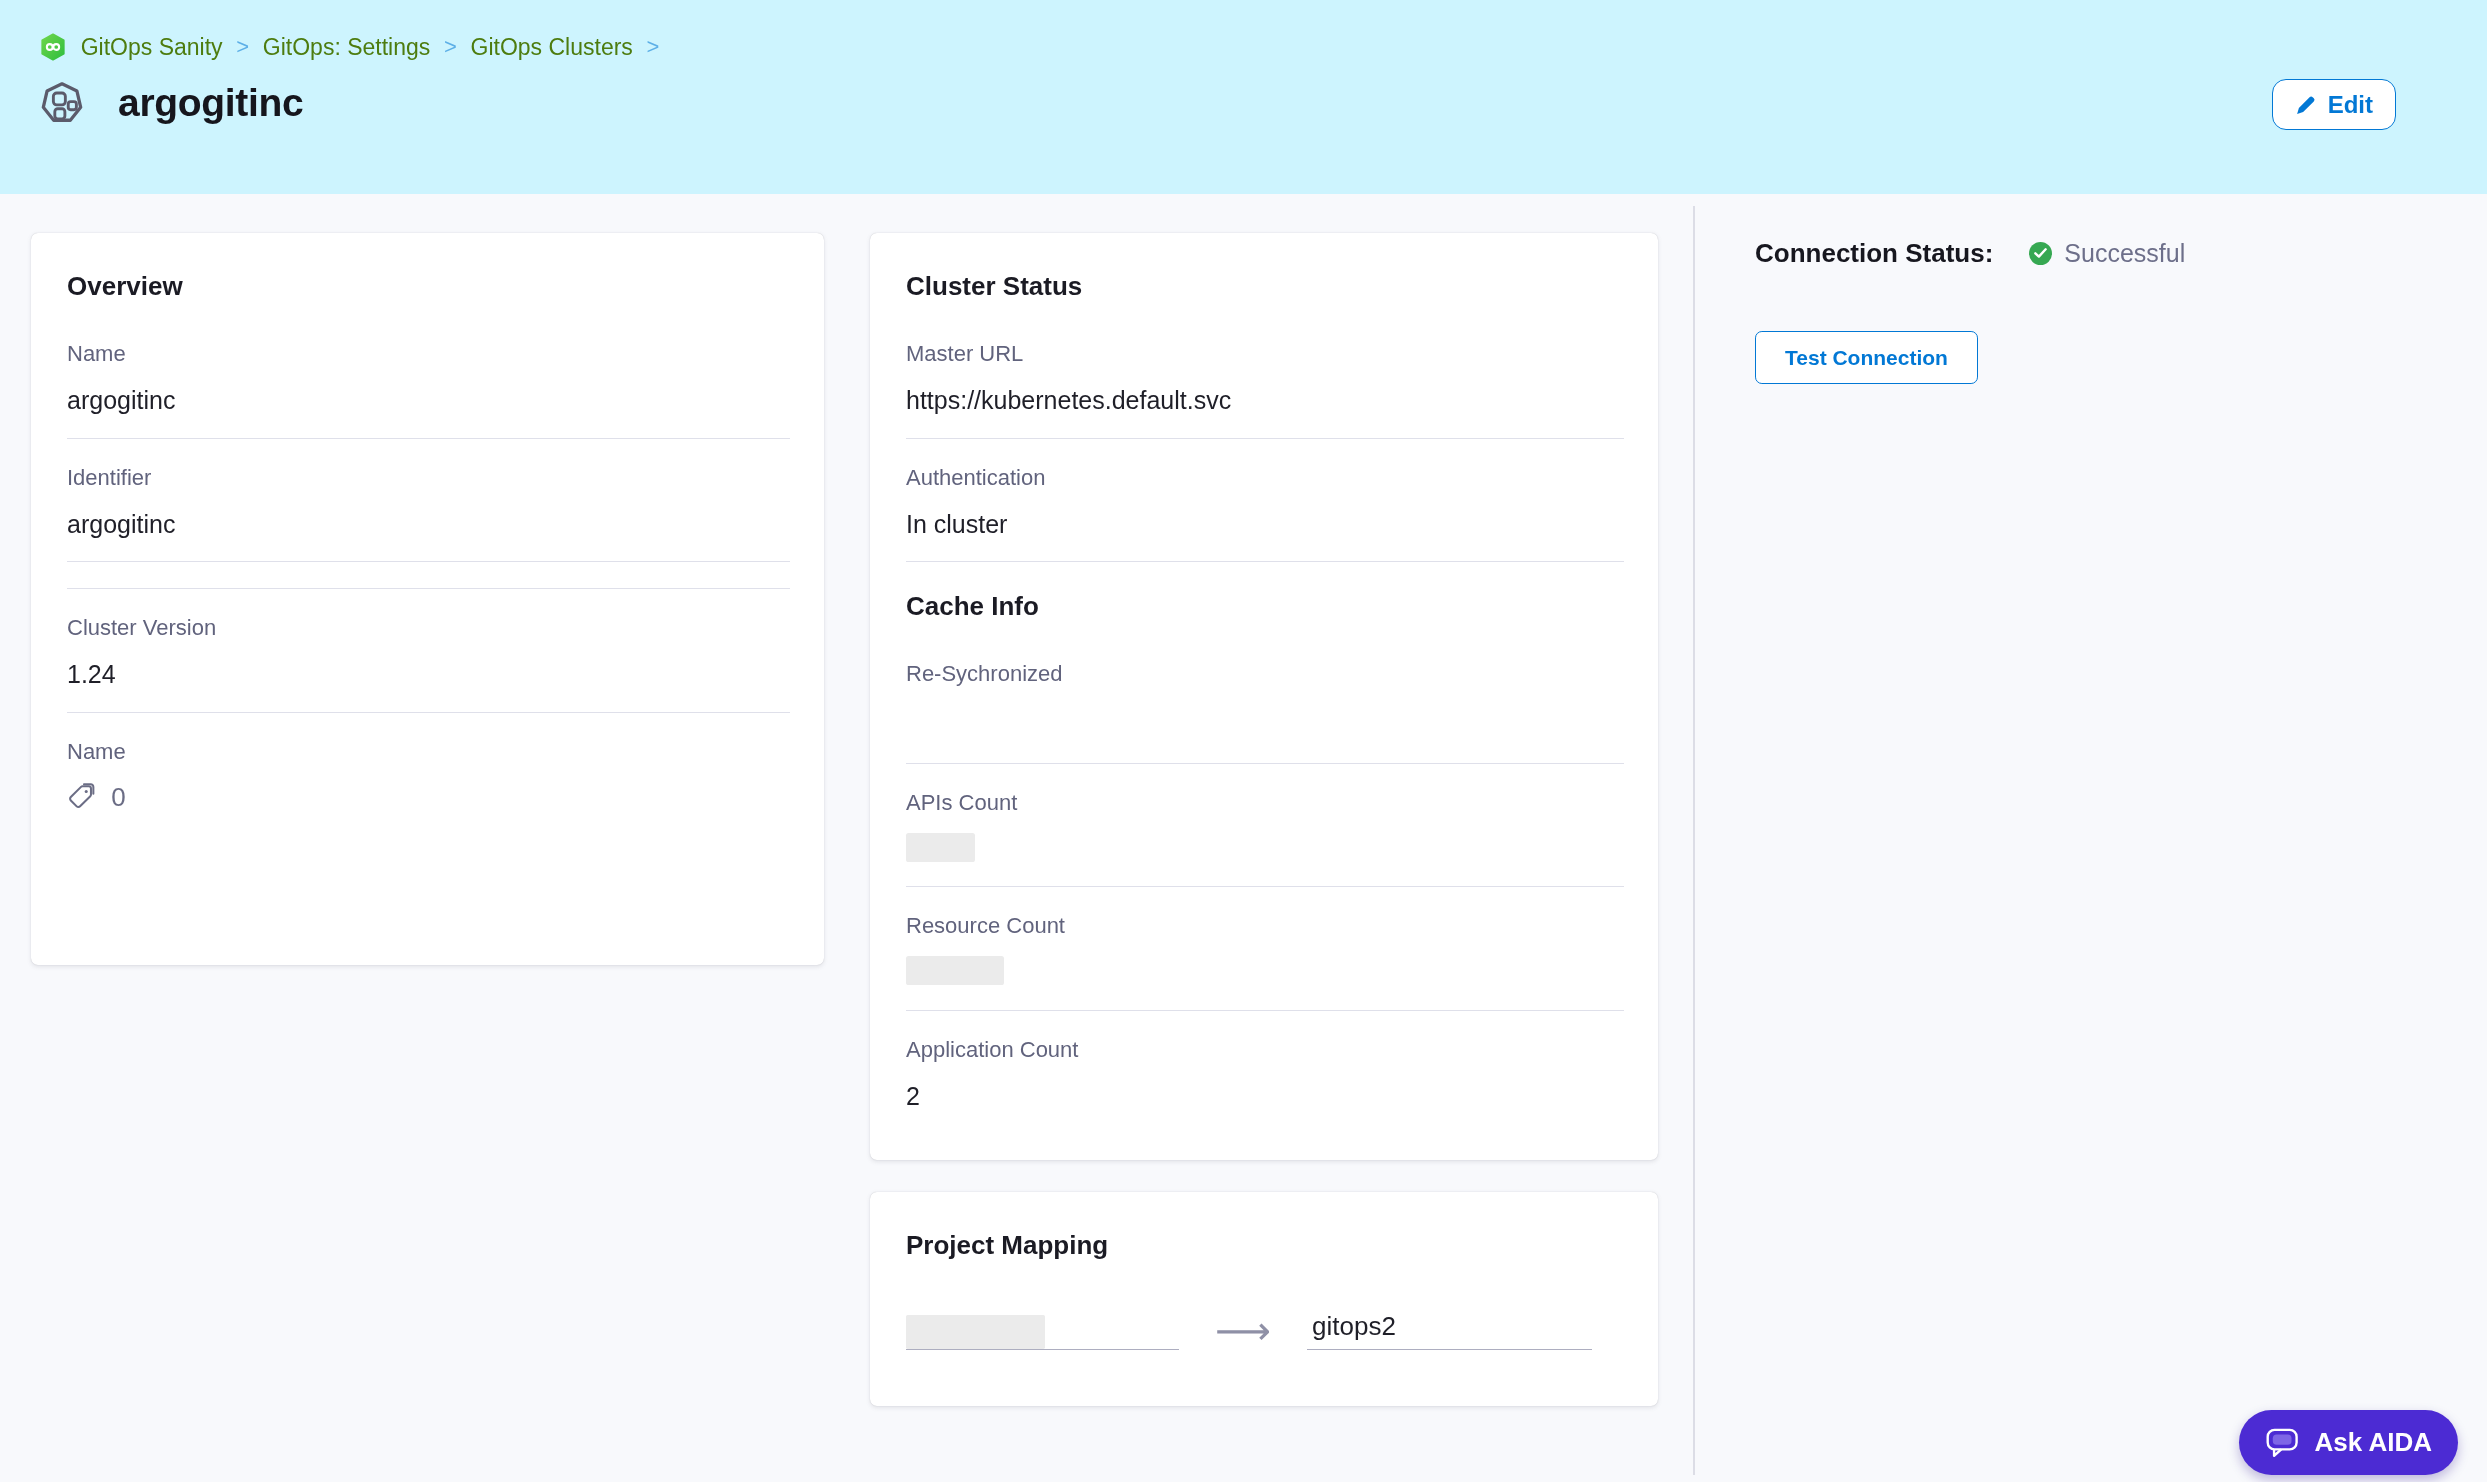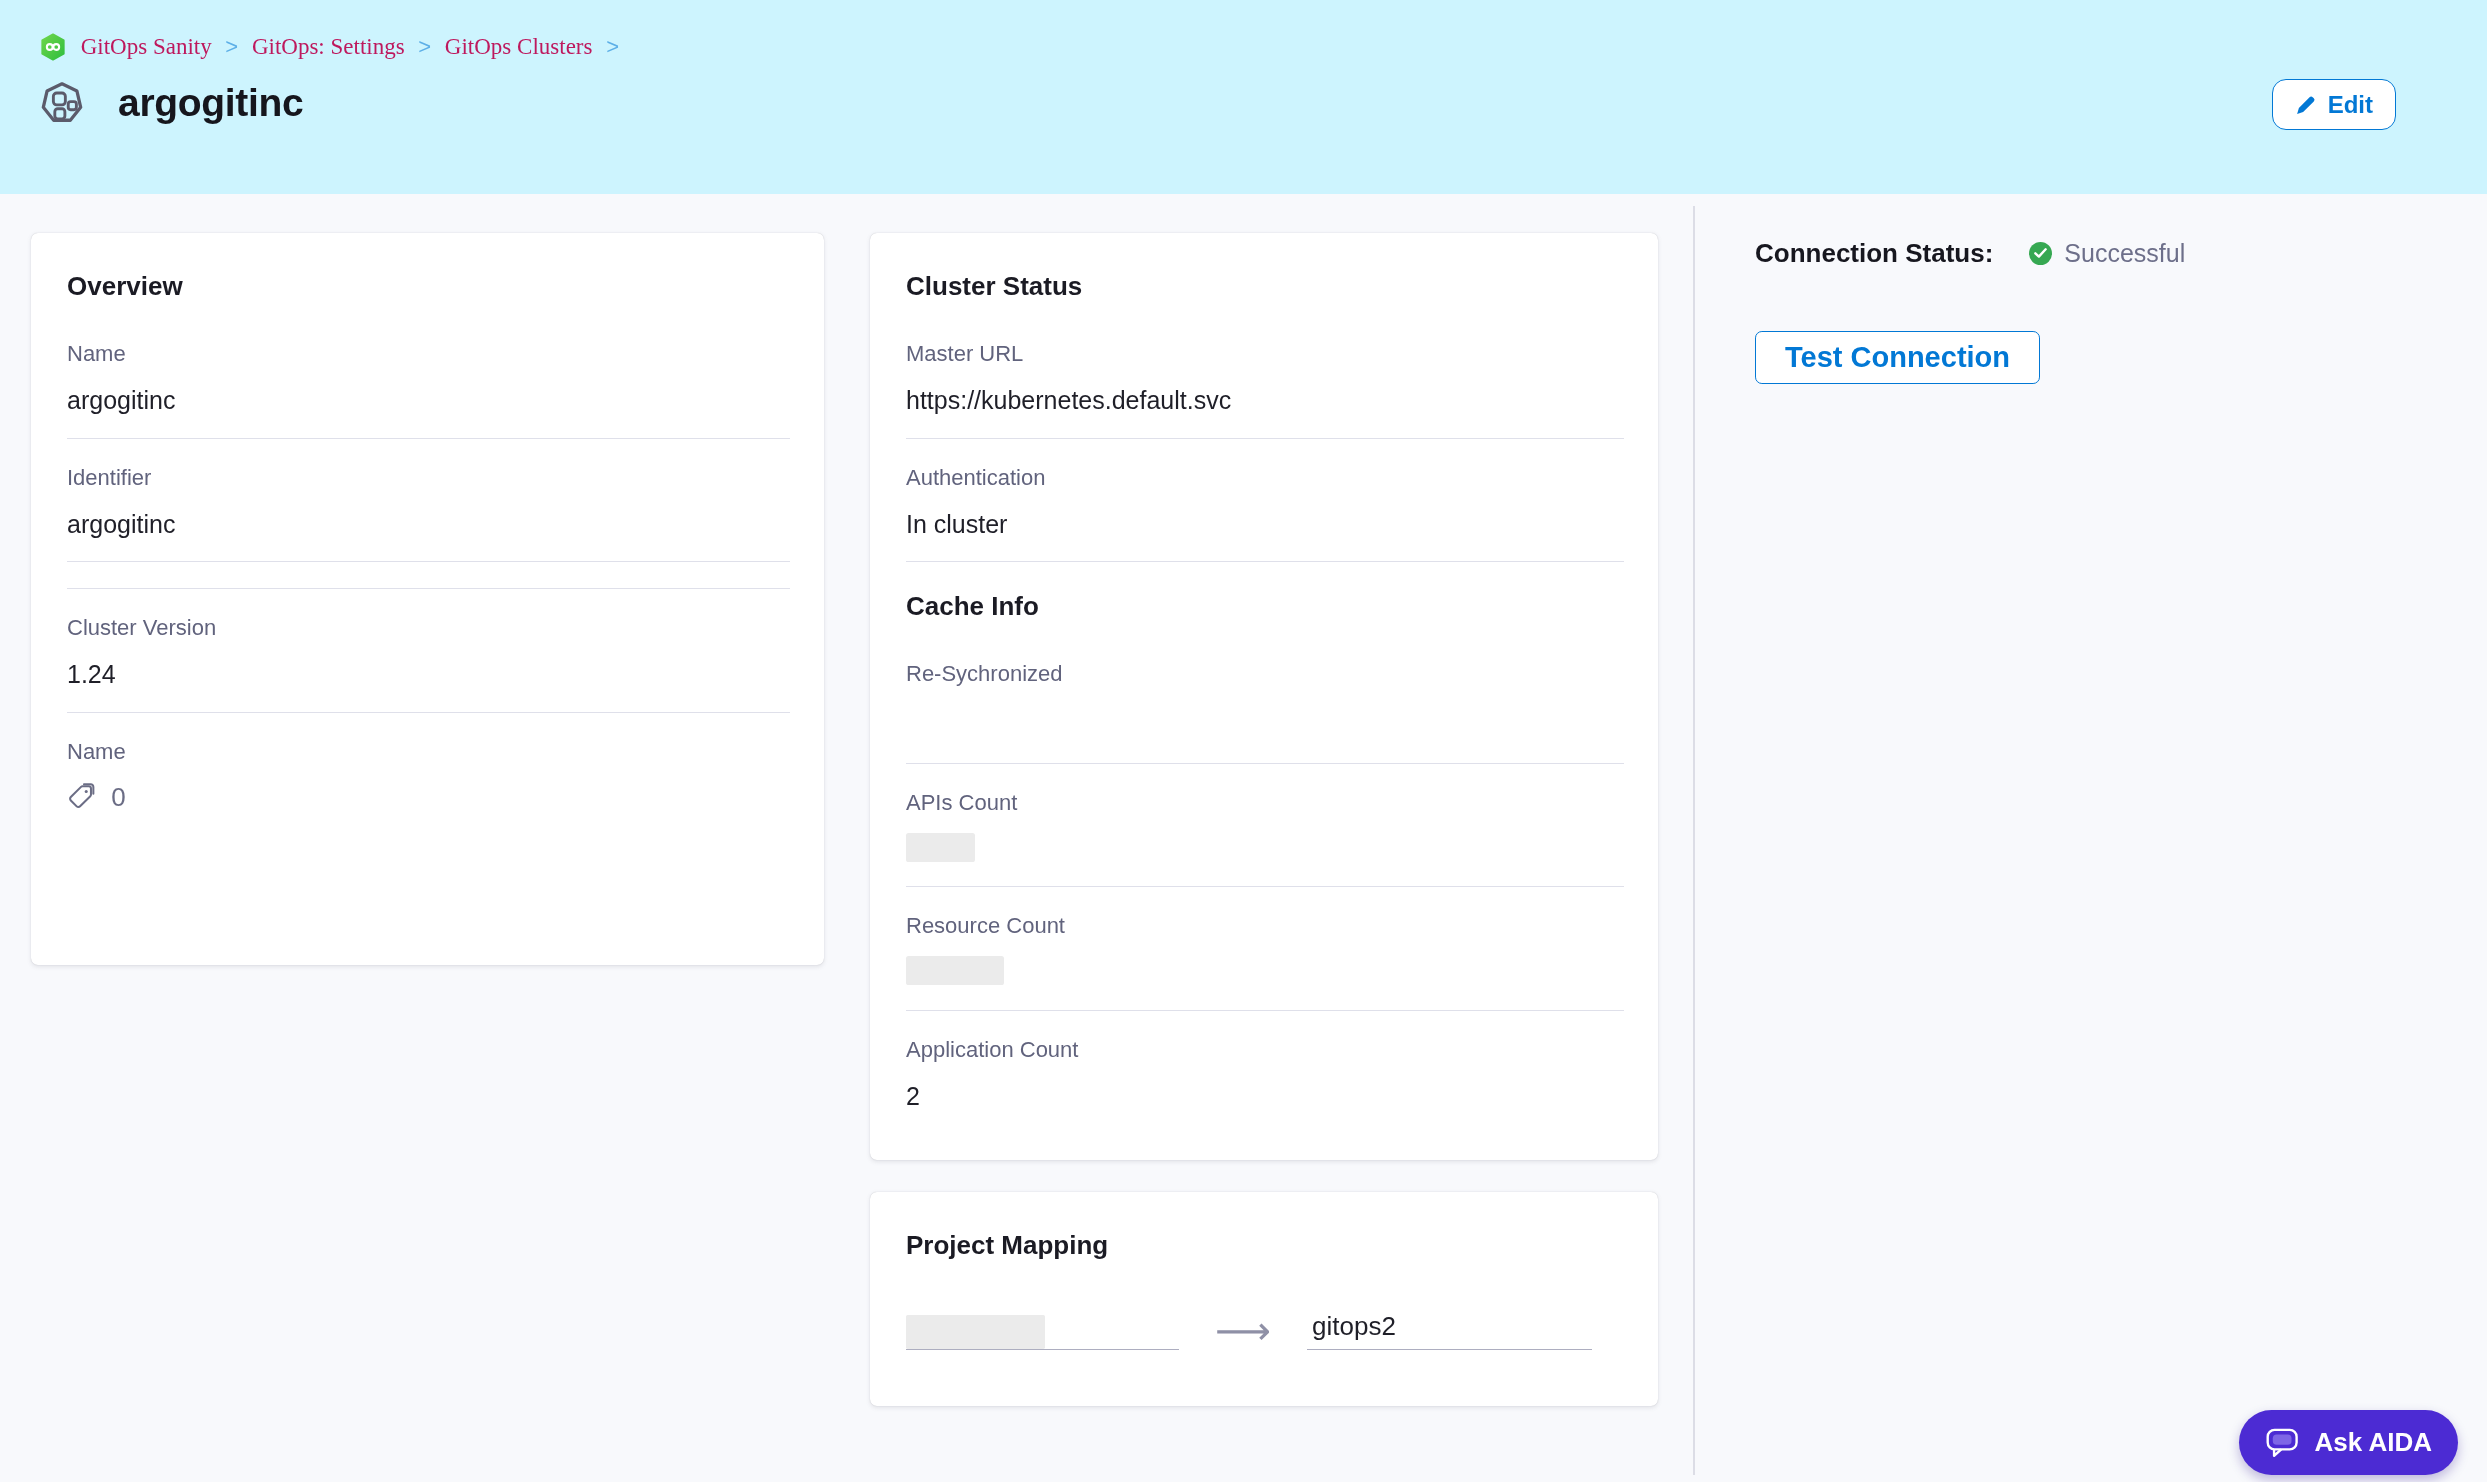--- a/index.html
+++ b/index.html
@@ -12,21 +12,21 @@
 
   
   .header{
     position:absolute;top:0;left:0;width:2487px;height:194px;
     background:#cdf4fe;box-sizing:border-box;padding-left:39px;
   }
   .breadcrumb{
     display:flex;align-items:center;gap:13.7px;padding-top:33px;
     font-size:23px;color:#0278d5;font-weight:500;
   }
-  .crumb{color:#be185d;cursor:pointer;font-family:Liberation Serif, serif;}
+  .crumb{color:#4d7c0f;cursor:pointer;}
   .crumb-sep{color:#0278d5;opacity:.55;font-weight:400;font-size:22px;}
   .gitops-hex{width:28px;height:28px;display:block;}
   .title-row{display:flex;align-items:center;margin-top:19px;}
   .cluster-icon{width:46px;height:46px;display:block;}
   .page-title{
     margin:0 0 0 33px;font-size:39px;font-weight:700;color:#16161d;
     letter-spacing:-0.3px;
   }
   .edit-btn{
     position:absolute;top:79px;right:91px;height:51px;
@@ -90,21 +90,21 @@
   .status-label{font-size:26px;font-weight:700;color:#17171f;}
   .status-check{
     width:23px;height:23px;border-radius:50%;background:#36a852;
     display:flex;align-items:center;justify-content:center;margin-left:36px;
   }
   .status-check svg{width:13px;height:10.3px;display:block;}
   .status-text{font-size:25px;color:#6d6f8a;margin-left:12px;text-align:right;}
   .test-btn{
     margin-top:62px;height:53px;padding:0 29px;background:#ffffff;
     border:1.7px solid #0278d5;border-radius:6.9px;color:#0278d5;
-    font-size:29px;font-weight:700;cursor:pointer;display:inline-flex;
+    font-size:21px;font-weight:700;cursor:pointer;display:inline-flex;
     align-items:center;box-sizing:border-box;
   }
 
   
   .aida-btn{
     position:absolute;right:29px;bottom:6.9px;height:65px;padding:0 26px;
     background:#4c2bd3;border:none;border-radius:33px;color:#ffffff;
     font-size:26px;font-weight:600;display:flex;align-items:center;gap:13.7px;
     cursor:pointer;box-shadow:0 5.1px 12px rgba(40,15,140,.28);
     font-family:"Liberation Sans", sans-serif;

